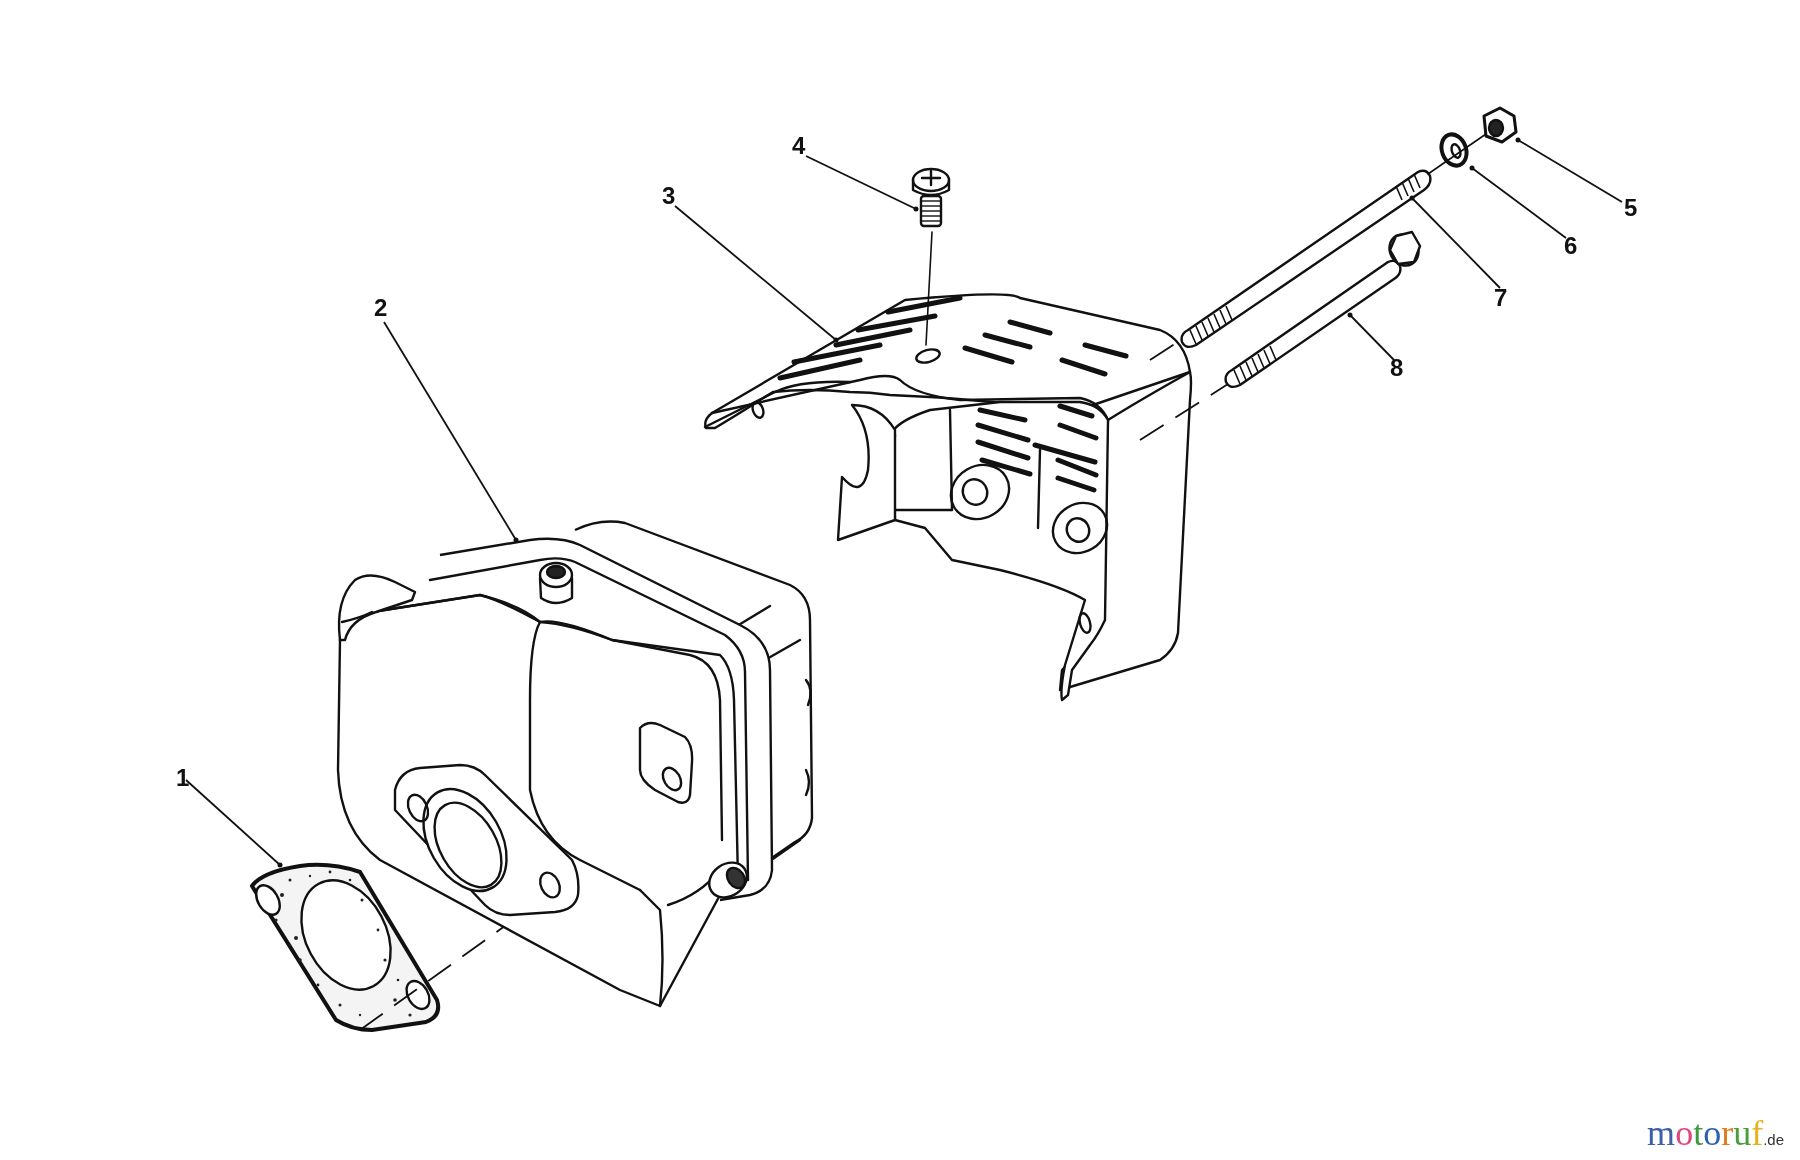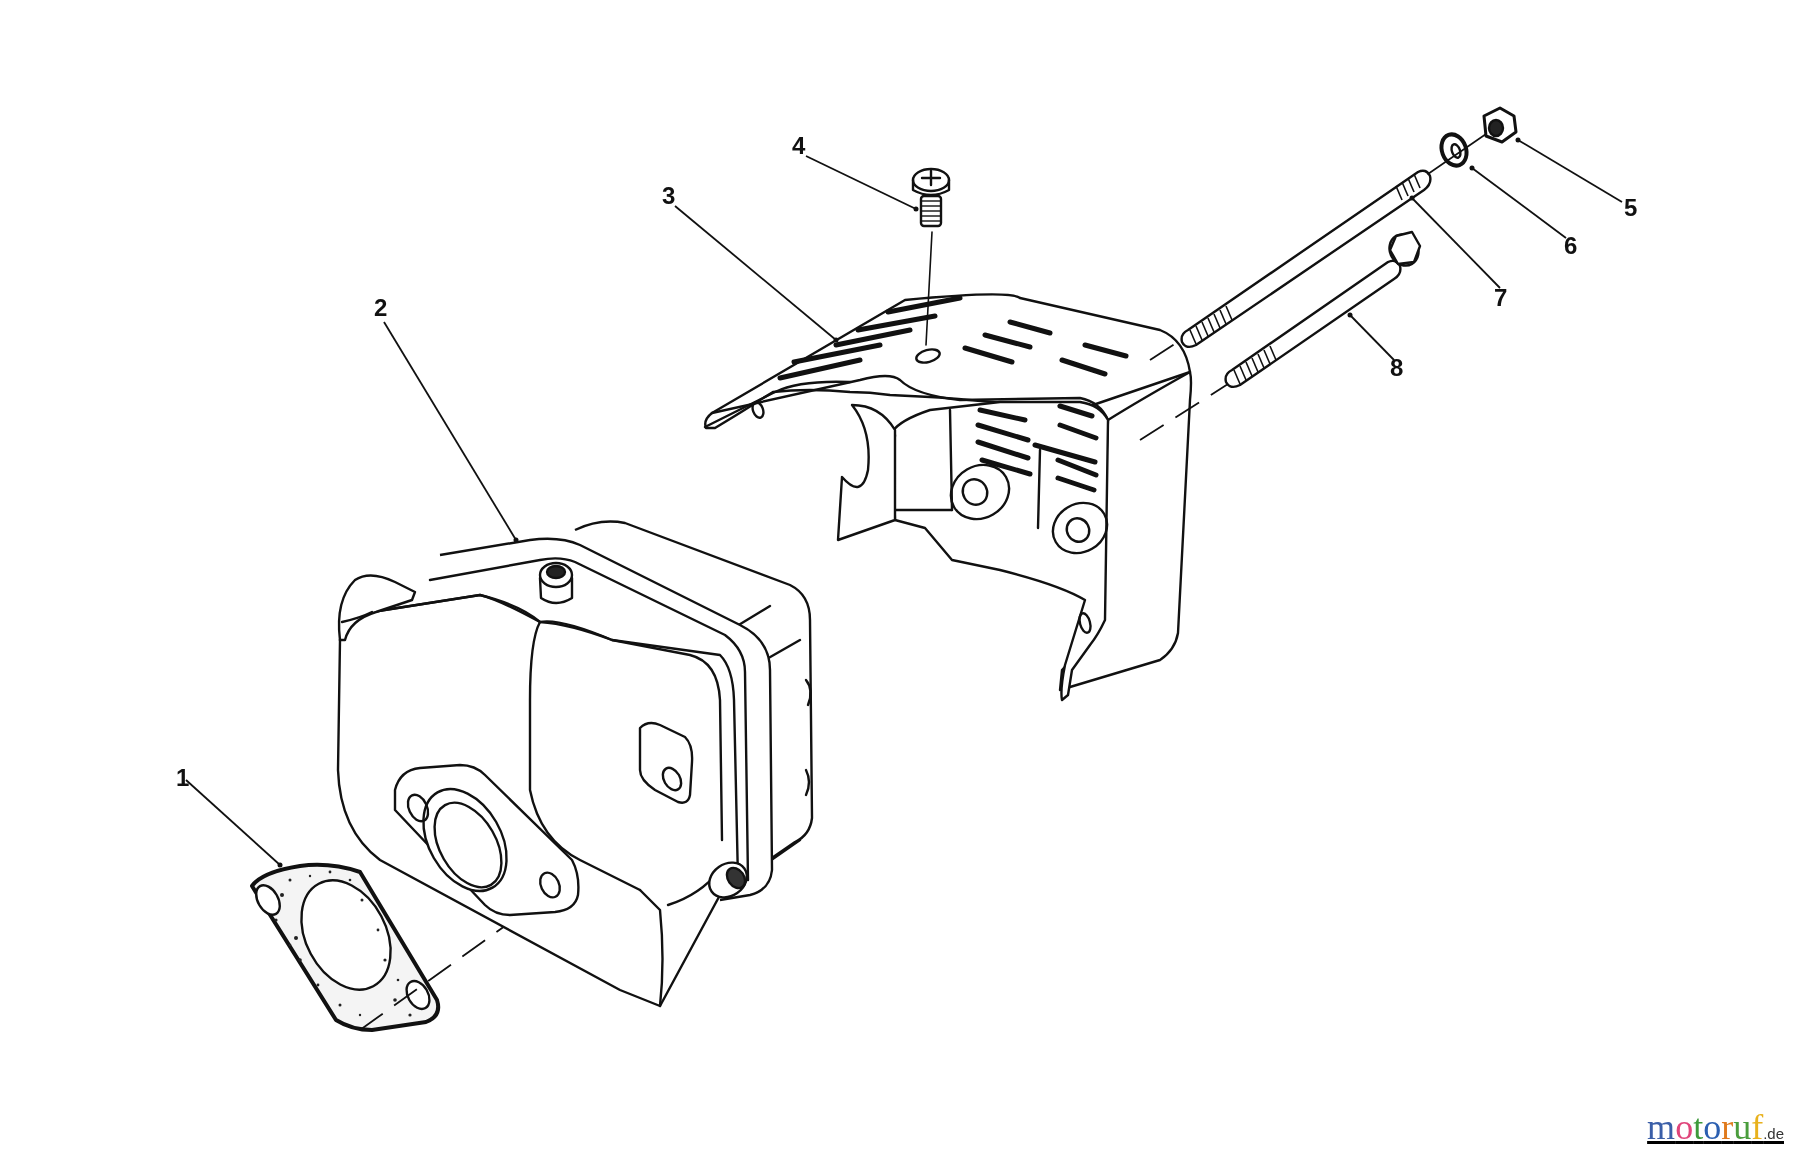--- a/index.html
+++ b/index.html
@@ -5,21 +5,21 @@
     html, body { margin: 0; padding: 0; background: #ffffff; }
     body { width: 1800px; height: 1160px; position: relative; overflow: hidden; font-family: "Liberation Sans", sans-serif; }
     #diagram { position: absolute; left: 0; top: 0; width: 1800px; height: 1160px; }
     .ln { fill: none; stroke: #111; stroke-width: 2.4; stroke-linecap: round; stroke-linejoin: round; }
     .thin { fill: none; stroke: #111; stroke-width: 1.6; stroke-linecap: round; }
     .fillw { fill: #fff; stroke: #111; stroke-width: 2.4; stroke-linejoin: round; }
     .slot { fill: #fff; stroke: #111; stroke-width: 5; stroke-linecap: round; }
     .leader { fill: none; stroke: #111; stroke-width: 1.8; }
     .dash { fill: none; stroke: #111; stroke-width: 1.8; stroke-dasharray: 28 14; }
     .callout { position: absolute; font-family: "Liberation Sans", sans-serif; font-weight: bold; font-size: 24px; color: #111; line-height: 1; }
-    .watermark { position: absolute; right: 16px; bottom: 12px; font-family: "Liberation Serif", serif; font-size: 36px; letter-spacing: 0px; text-decoration: underline; }
+    .watermark { position: absolute; right: 16px; bottom: 6px; font-family: "Liberation Serif", serif; font-size: 36px; letter-spacing: 0px; }
     .watermark .suffix { font-family: "Liberation Sans", sans-serif; font-size: 15px; color: #333; }
   </style>
 </head>
 <body>
 
 <svg id="diagram" viewBox="0 0 1800 1160" xmlns="http://www.w3.org/2000/svg">
 
   <g>
     <path class="fillw" d="M252,886 Q262,872 300,866 Q330,862 360,872 L437,1000 Q442,1016 426,1022 L372,1030 Q352,1030 336,1020 Z" style="stroke-width:4; fill:#f4f4f4"></path>
     <ellipse class="ln" cx="346" cy="935" rx="40" ry="58" transform="rotate(-28 346 935)" style="fill:#fff"></ellipse>

